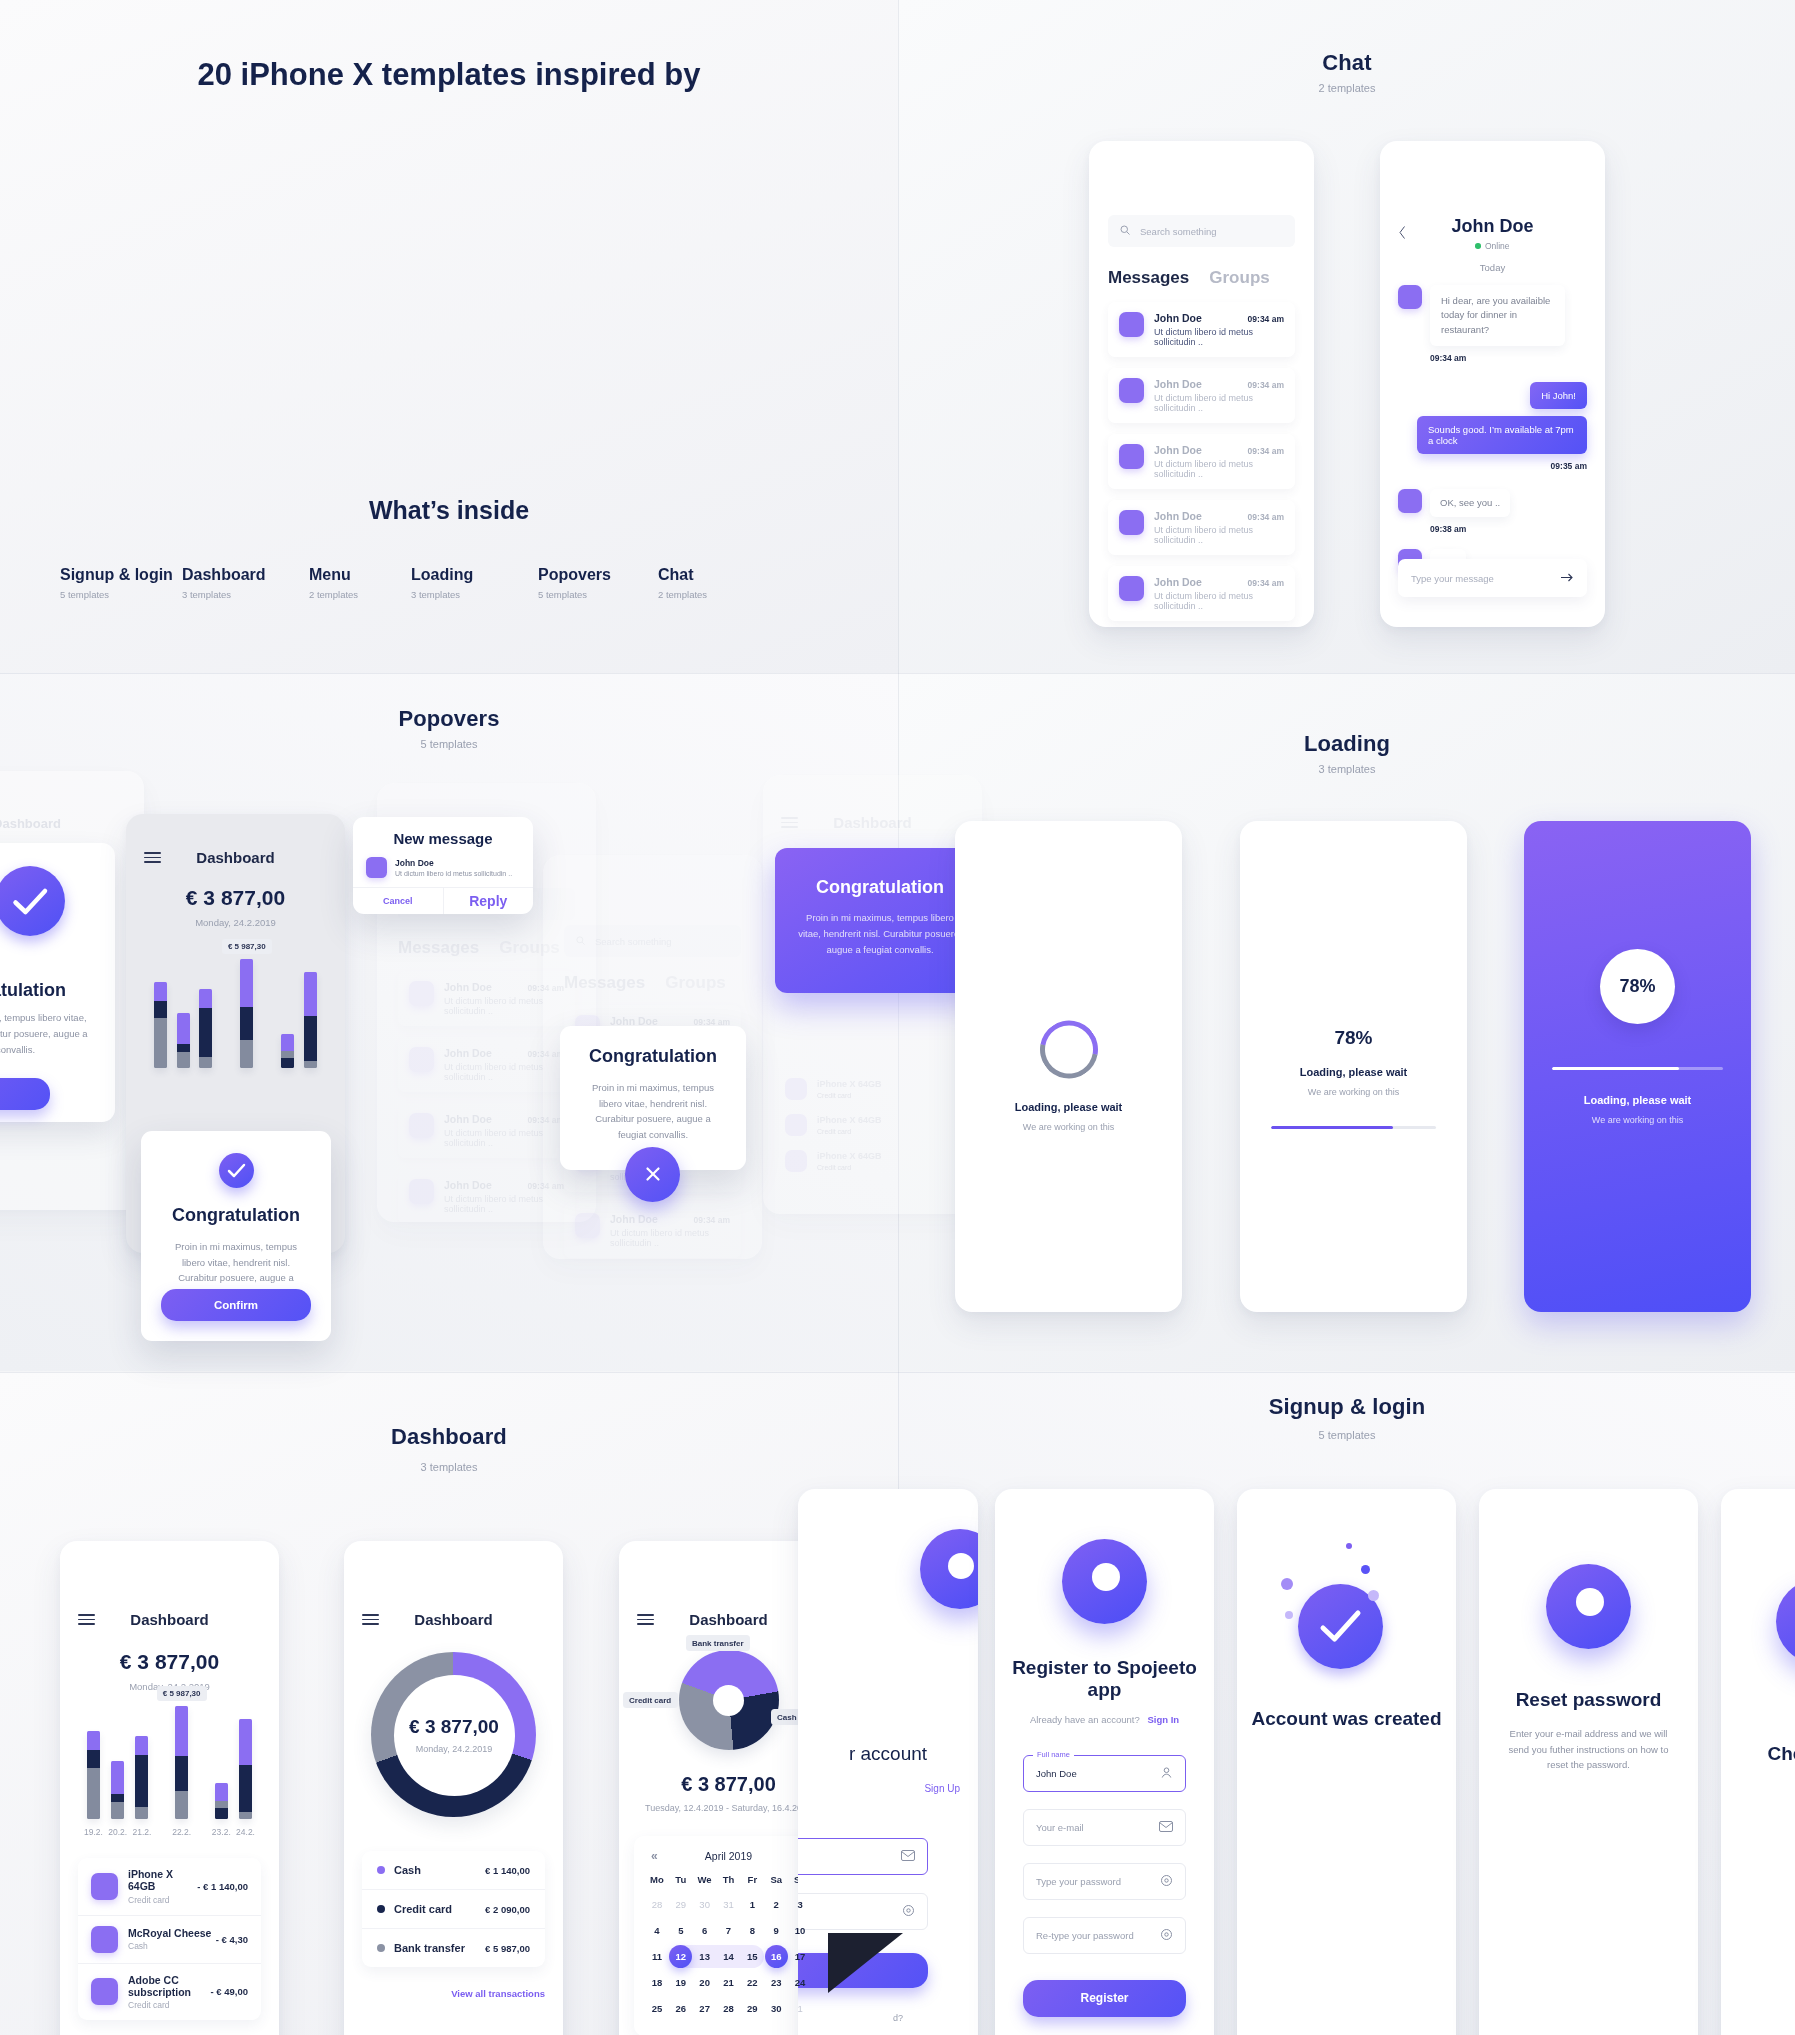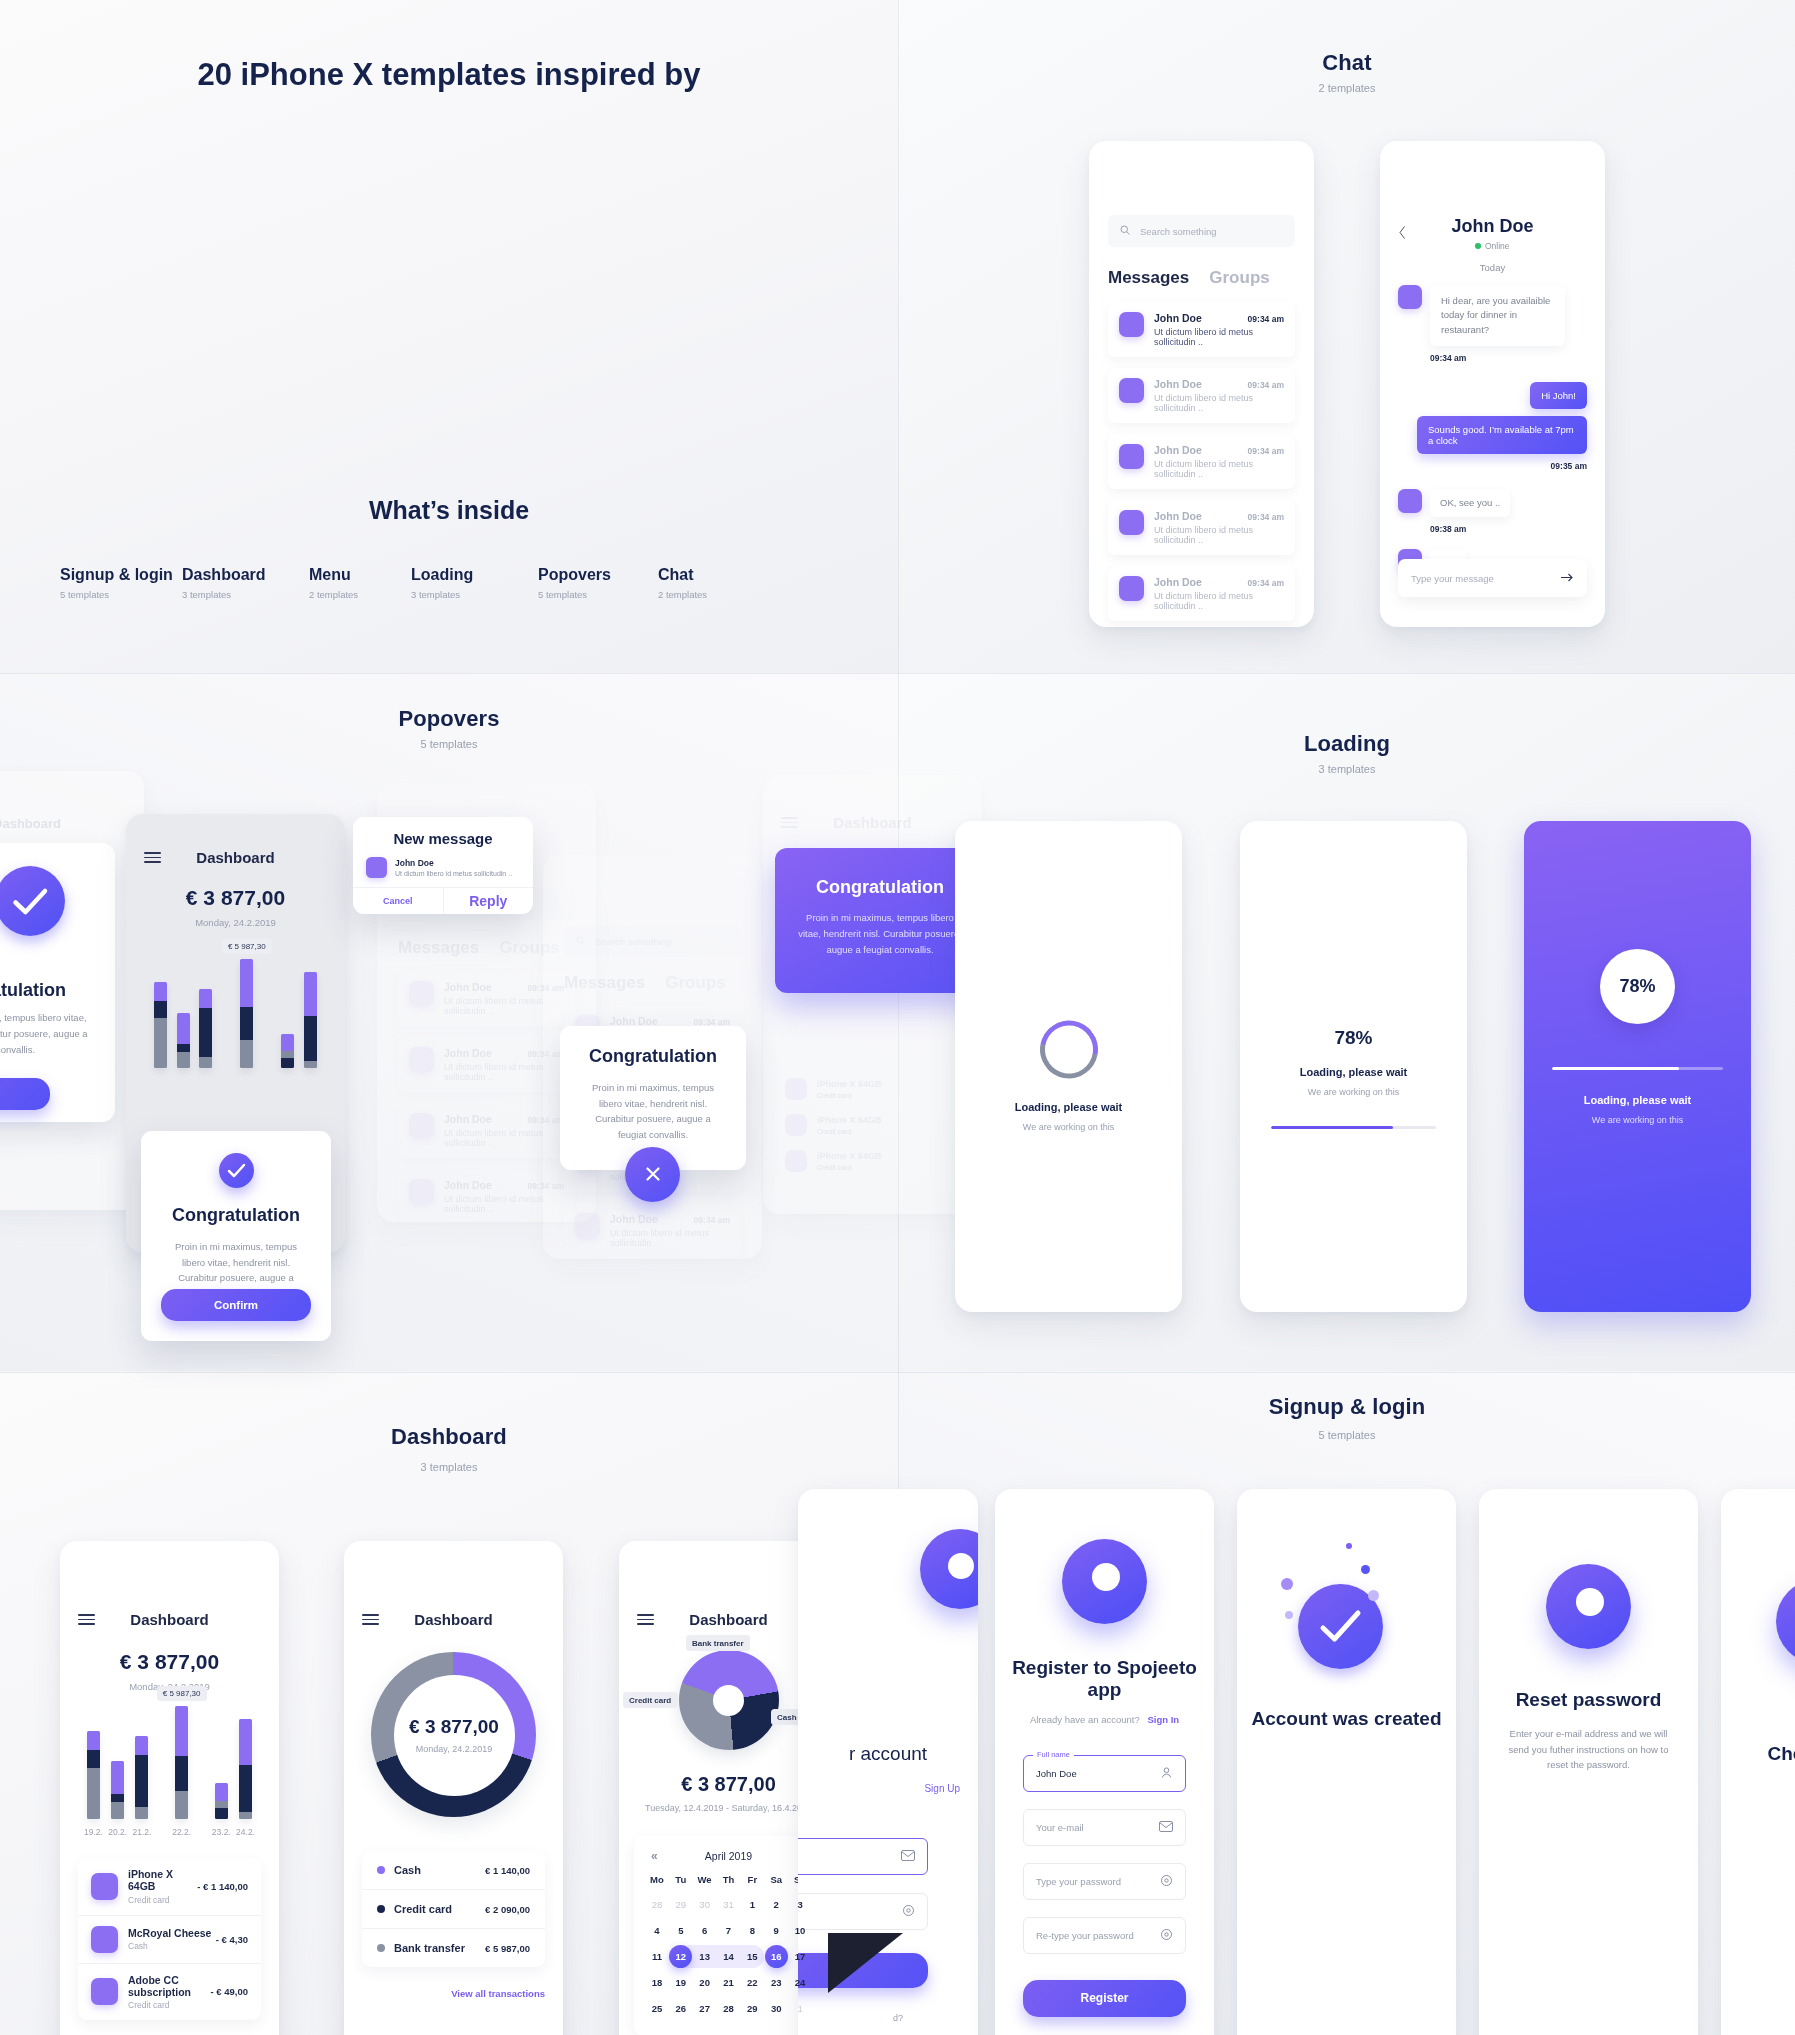--- a/index.html
+++ b/index.html
@@ -42,21 +42,21 @@
   
   .bars{display:flex;align-items:flex-end;justify-content:space-between;}
   .bar-col{display:flex;flex-direction:column;align-items:center;}
   .bar{width:13px;border-radius:1.5px;overflow:hidden;display:flex;flex-direction:column;
        box-shadow:0 4px 7px rgba(60,70,110,.10);}
   .seg-p{background:#8b6ef2;}
   .seg-d{background:#18254d;}
   .seg-g{background:#838b9e;}
   .bar-lbl{margin-top:8px;font-size:8.5px;color:#9aa0b0;}
   .tooltip{
-    background:#eceef3;color:#2c3555;font-size:8px;font-weight:normal;
+    background:#eceef3;color:#2c3555;font-size:8px;font-weight:bold;
     padding:3px 6px;border-radius:3px;margin-bottom:5px;white-space:nowrap;
   }
 
   
   .txcard{background:#fff;border-radius:9px;box-shadow:0 5px 13px rgba(60,70,110,.07);}
   .txrow{display:flex;align-items:center;padding:10px 13px;border-bottom:0.5px solid #f0f1f5;}
   .txrow:last-child{border-bottom:none;}
   .tx-ico{width:27px;height:27px;border-radius:7px;background:#8b6ef2;flex:none;
           box-shadow:0 3px 7px rgba(139,110,242,.32);}
   .tx-mid{flex:1;margin-left:10px;}

